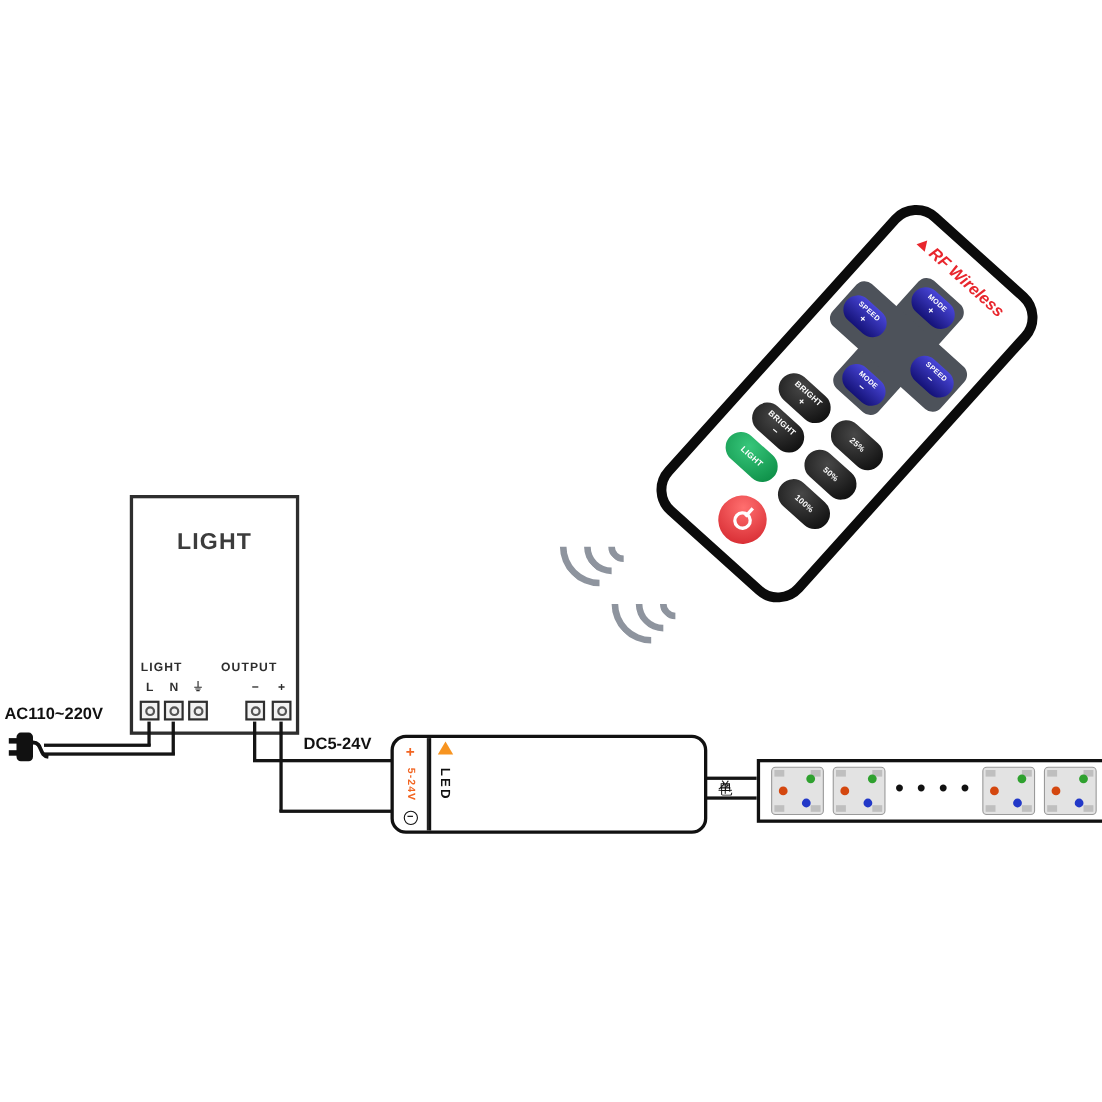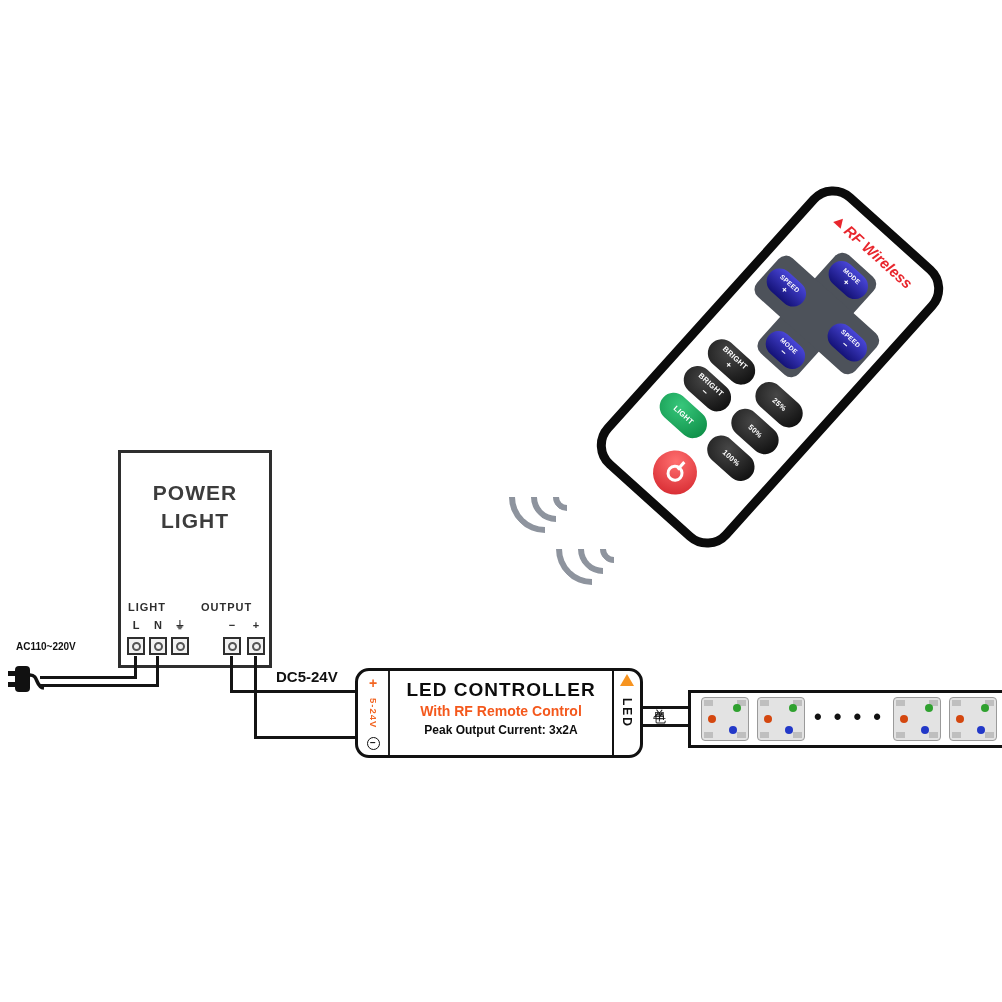--- a/index.html
+++ b/index.html
@@ -10,21 +10,21 @@
   
   .psu{position:absolute;left:118px;top:450px;width:148px;height:212px;border:3px solid #2e2e2e;background:#fff;}
   .psu-title{position:absolute;top:26px;left:0;width:100%;text-align:center;font-size:21px;
              font-weight:bold;color:#3c3c3c;letter-spacing:1px;line-height:1.35;}
   .io-label{position:absolute;font-size:11px;font-weight:bold;color:#2e2e2e;letter-spacing:1px;}
   .t-letter{position:absolute;width:16px;text-align:center;font-size:11px;font-weight:bold;color:#2e2e2e;}
   .terminal{position:absolute;top:184px;width:18px;height:18px;border:2px solid #2e2e2e;background:#f2f2f2;
             box-sizing:border-box;display:flex;align-items:center;justify-content:center;}
   .screw{width:9px;height:9px;border:2px solid #555;border-radius:50%;box-sizing:border-box;}
 
-  .ac-label{position:absolute;left:16px;top:641px;font-size:10px;font-weight:bold;}
+  .ac-label{position:absolute;left:4px;top:641px;font-size:15px;font-weight:bold;}
   .dc-label{position:absolute;left:276px;top:668px;font-size:15px;font-weight:bold;}
   .plug{position:absolute;left:6px;top:660px;width:40px;height:40px;}
 
   
   .ctl{position:absolute;left:355px;top:668px;width:288px;height:90px;border:3px solid #111;
        border-radius:14px;background:#fff;box-sizing:border-box;display:flex;}
   .ctl-left{width:32px;border-right:2px solid #222;display:flex;flex-direction:column;align-items:center;
             justify-content:space-between;padding:5px 0;box-sizing:border-box;}
   .ctl-plus{color:#f26522;font-size:14px;font-weight:bold;line-height:1;}
   .ctl-volt{color:#f26522;font-size:9.5px;font-weight:bold;writing-mode:vertical-rl;letter-spacing:1px;}
@@ -81,21 +81,20 @@
   .wave i{position:absolute;display:block;box-sizing:border-box;border:6px solid transparent;
           border-left-color:#8e949e;border-radius:50%;transform:rotate(-45deg);}
 </style>
 </head>
 <body>
 
 <div class="canvas">
 
   <div class="psu">
     <div class="psu-title">
-      <div>POWER</div>
       <div>LIGHT</div>
     </div>
 
     <span class="io-label" style="left:7px;top:148px;">LIGHT</span>
     <span class="io-label" style="left:80px;top:148px;">OUTPUT</span>
 
     <span class="t-letter" style="left:7px;top:166px;">L</span>
     <span class="t-letter" style="left:29px;top:166px;">N</span>
     <span class="t-letter" style="left:51px;top:166px;">⏚</span>
     <span class="t-letter" style="left:103px;top:166px;">−</span>
@@ -140,25 +139,20 @@
 
   <div class="wire" style="left:641px;top:706px;width:47px;height:3px;"></div>
   <div class="wire" style="left:641px;top:724px;width:47px;height:3px;"></div>
 
   <div class="ctl">
     <div class="ctl-left">
       <span class="ctl-plus">+</span>
       <span class="ctl-volt">5-24V</span>
       <span class="ctl-minus">−</span>
     </div>
-    <div class="ctl-main">
-      <div class="ctl-title">LED CONTROLLER</div>
-      <div class="ctl-sub">With RF Remote Control</div>
-      <div class="ctl-spec">Peak Output Current: 3x2A</div>
-    </div>
     <div class="ctl-right">
       <span class="warn-tri"></span>
       <span class="ctl-led">LED</span>
     </div>
   </div>
 
   <span class="strip-type">单色</span>
 
   <div class="strip">
     <div class="chip">

